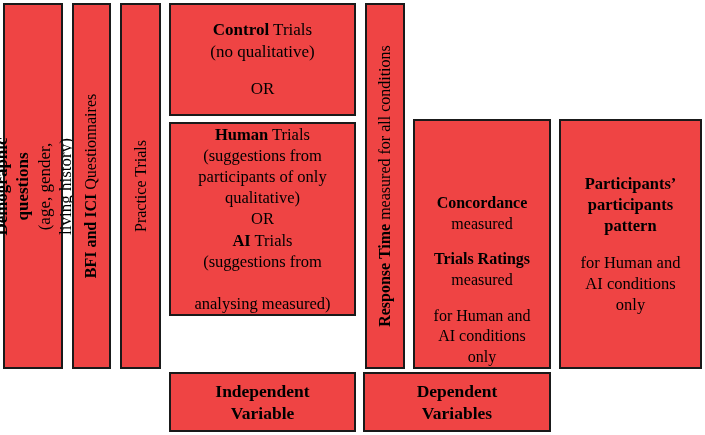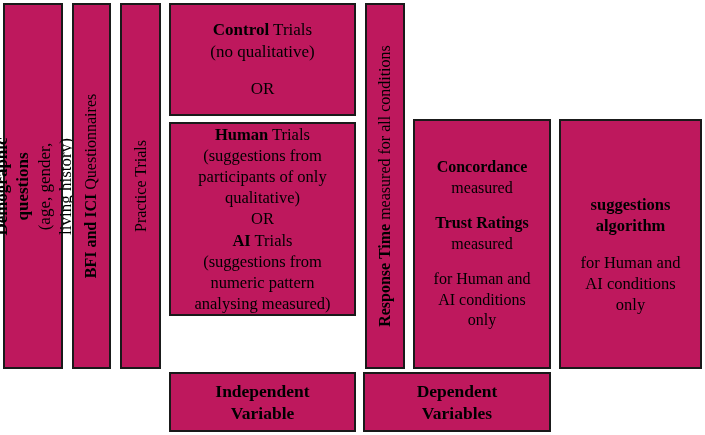--- a/index.html
+++ b/index.html
@@ -15,21 +15,21 @@
     position: relative;
     width: 705px;
     height: 435px;
     background: #ffffff;
     overflow: hidden;
   }
   .box {
     position: absolute;
     box-sizing: border-box;
     border: 2px solid #1a1a1a;
-    background: #be185d;
+    background: #ef4444;
     display: flex;
     align-items: center;
     justify-content: center;
     text-align: center;
   }
   
   .vbox .vtext {
     display: block;
     transform: rotate(-90deg);
     white-space: nowrap;
@@ -49,21 +49,21 @@
   }
   .sp { display: block; height: 0.95em; }
 
   
   #box-demographic   { left: 3px;   top: 3px;   width: 60px;  height: 366px; }
   #box-bfi           { left: 72px;  top: 3px;   width: 39px;  height: 366px; }
   #box-practice      { left: 120px; top: 3px;   width: 41px;  height: 366px; }
   #box-control       { left: 169px; top: 3px;   width: 187px; height: 113px; }
   #box-humanai       { left: 169px; top: 122px; width: 187px; height: 194px; align-items: center; }
   #box-response      { left: 365px; top: 3px;   width: 40px;  height: 366px; }
-  #box-concordance   { left: 413px; top: 119px; width: 138px; height: 250px; }
+  #box-concordance   { left: 413px; top: 119px; width: 138px; height: 250px; align-items: flex-end; }
   #box-participants  { left: 559px; top: 119px; width: 143px; height: 250px; }
   #box-independent   { left: 169px; top: 372px; width: 187px; height: 60px; }
   #box-dependent     { left: 363px; top: 372px; width: 188px; height: 60px; }
 
   #box-demographic .vtext { font-size: 17px; width: 352px; }
   #box-bfi .vtext         { font-size: 16px; }
   #box-practice .vtext    { font-size: 16px; }
   #box-response .vtext    { font-size: 16px; }
 
   #box-control .htext      { font-size: 17px; }
@@ -101,48 +101,48 @@
 
   <div class="box" id="box-humanai">
     <div class="htext">
       <span class="b">Human</span><span class="n"> Trials</span><br>
       <span class="n">(suggestions  from</span><br>
       <span class="n">participants of only</span><br>
       <span class="n">qualitative)</span><br>
       <span class="n">OR</span><br>
       <span class="b">AI</span><span class="n"> Trials</span><br>
       <span class="n">(suggestions  from</span><br>
-      <span class="n">numeric pattern</span><br>
+      <br>
       <span class="n">analysing measured)</span>
     </div>
   </div>
 
   <div class="box vbox" id="box-response">
     <span class="vtext"><span class="b">Response Time</span><span class="n"> measured  for all conditions</span></span>
   </div>
 
   <div class="box" id="box-concordance">
     <div class="htext">
       <span class="b">Concordance</span><br>
       <span class="n">measured</span>
       <span class="sp"></span>
-      <span class="b">Trust Ratings</span><br>
+      <span class="b">Trials Ratings</span><br>
       <span class="n">measured</span>
       <span class="sp"></span>
       <span class="n">for Human and</span><br>
       <span class="n">AI conditions</span><br>
       <span class="n">only</span>
     </div>
   </div>
 
   <div class="box" id="box-participants">
     <div class="htext">
-      <br>
-      <span class="b">suggestions</span><br>
-      <span class="b">algorithm</span>
+      <span class="b">Participants’</span><br>
+      <span class="b">participants</span><br>
+      <span class="b">pattern</span>
       <span class="sp"></span>
       <span class="n">for Human and</span><br>
       <span class="n">AI conditions</span><br>
       <span class="n">only</span>
     </div>
   </div>
 
   <div class="box" id="box-independent">
     <div class="htext b">
       <span>Independent</span><br>

